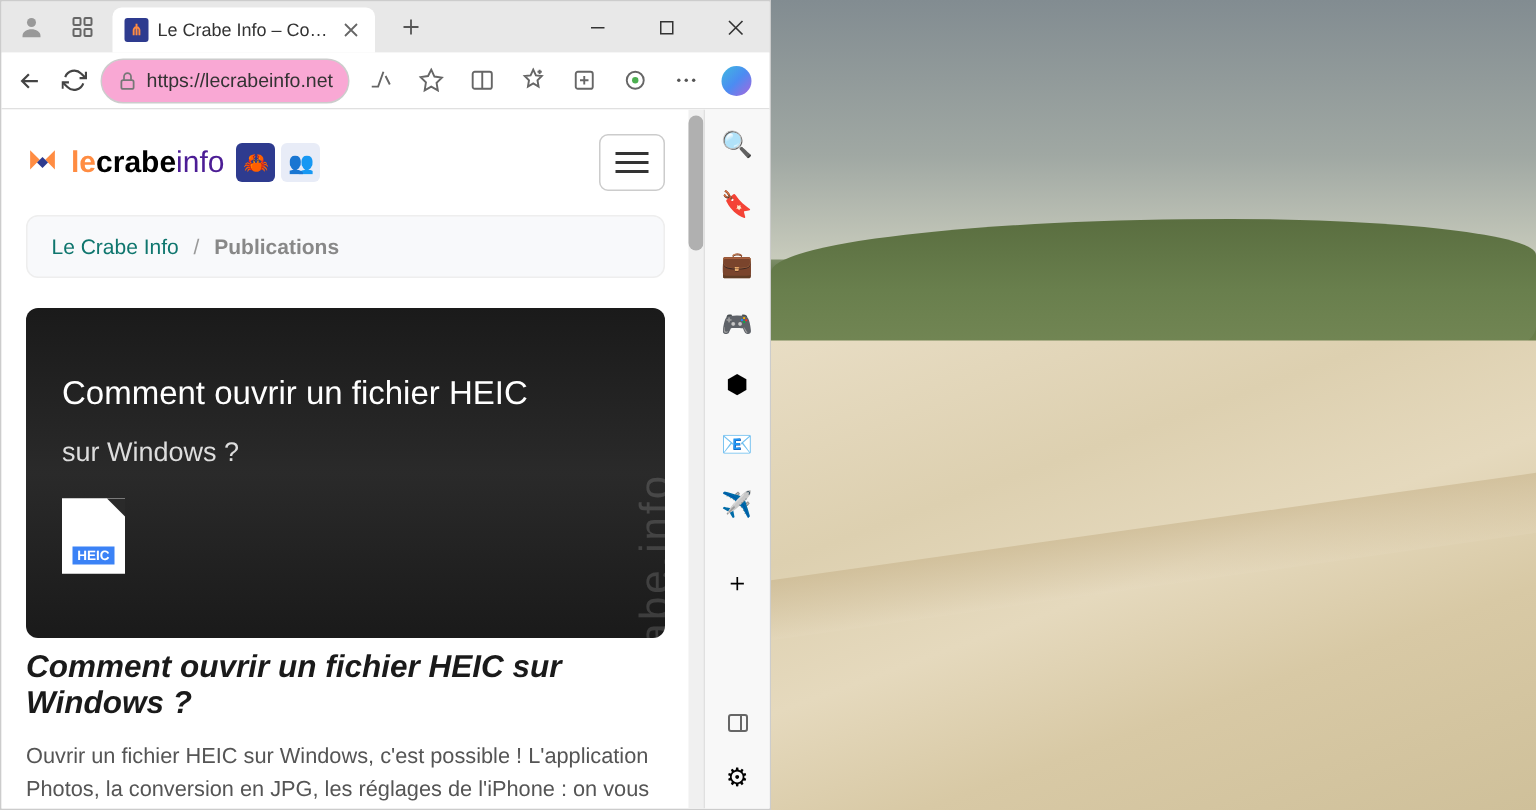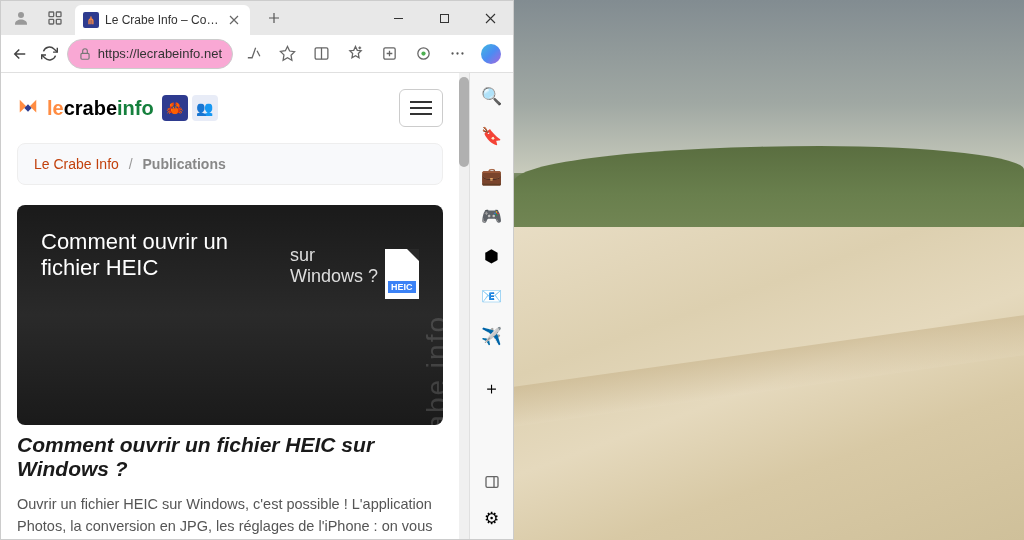--- a/index.html
+++ b/index.html
@@ -23,30 +23,30 @@
 .toolbar-right { display: flex; gap: 2px; }
 .copilot-icon { width: 20px; height: 20px; background: linear-gradient(135deg, #3fb9e0, #4b8cf2, #a966dd); border-radius: 50%; }
 .content-area { flex: 1; display: flex; background: #fff; overflow: hidden; }
 .viewport { flex: 1; overflow-y: auto; position: relative; }
 .page { padding: 16px; }
 .site-header { display: flex; align-items: center; justify-content: space-between; margin-bottom: 16px; }
 .logo-wrap { display: flex; align-items: center; gap: 8px; }
 .logo-icon { width: 22px; height: 22px; }
 .logo-text { font-size: 20px; font-weight: 600; }
 .logo-le { color: #ff8c42; }
-.logo-rest { color: #15803d; font-weight: 700; }
+.logo-rest { color: #4c1d95; font-weight: 400; }
 .header-badges { display: flex; gap: 4px; }
 .badge { width: 26px; height: 26px; background: #2e3b8f; border-radius: 4px; display: flex; align-items: center; justify-content: center; color: #fff; font-size: 14px; }
 .burger { width: 44px; height: 38px; border: 1px solid #ccc; border-radius: 6px; display: flex; align-items: center; justify-content: center; }
 .burger-lines { width: 22px; height: 2px; background: #333; box-shadow: 0 -6px 0 #333, 0 6px 0 #333; }
 .breadcrumb-box { background: #f8f9fb; border: 1px solid #eee; border-radius: 8px; padding: 12px 16px; margin-bottom: 20px; font-size: 14px; }
-.bc-link { color: #c2410c; }
+.bc-link { color: #0f766e; }
 .bc-sep { color: #999; margin: 0 6px; }
 .bc-current { color: #888; font-weight: bold; }
-.article-img { width: 100%; height: 220px; background: linear-gradient(180deg,#1a1a1a 0%,#2a2a2a 50%,#1a1a1a 100%); border-radius: 8px; position: relative; overflow: hidden; display: flex; justify-content: center; padding: 24px; }
+.article-img { width: 100%; height: 220px; background: linear-gradient(180deg,#1a1a1a 0%,#2a2a2a 50%,#1a1a1a 100%); border-radius: 8px; position: relative; overflow: hidden; display: flex; flex-direction: column; justify-content: center; padding: 24px; }
 .img-overlay-title { color: #fff; font-size: 22px; font-weight: 500; }
 .img-overlay-sub { color: #ddd; font-size: 18px; margin-top: 16px; }
 .heic-badge { margin-top: 20px; width: 42px; height: 50px; border: 2px solid #fff; background: #fff; position: relative; display: flex; align-items: flex-end; justify-content: center; }
 .heic-badge::before { content: ''; position: absolute; top: -2px; right: -2px; width: 0; height: 0; border-style: solid; border-width: 0 12px 12px 0; border-color: transparent #2a2a2a transparent transparent; }
 .heic-text { background: #3b82f6; color: #fff; font-size: 9px; font-weight: bold; padding: 1px 3px; margin-bottom: 4px; }
 .watermark { position: absolute; right: 6px; top: 50%; transform: translateY(-50%) rotate(-90deg); transform-origin: right center; color: rgba(255,255,255,0.15); font-size: 28px; letter-spacing: 2px; white-space: nowrap; }
 .category { color: #ff8c42; font-size: 11px; font-weight: 600; letter-spacing: 0.5px; margin-top: 18px; }
 .article-title { font-size: 21px; font-weight: 600; color: #1a1a1a; margin-top: 8px; font-style: italic; }
 .article-excerpt { font-size: 14.5px; color: #555; margin-top: 12px; line-height: 1.55; }
 .scrollbar { width: 10px; background: #f0f0f0; position: relative; }

